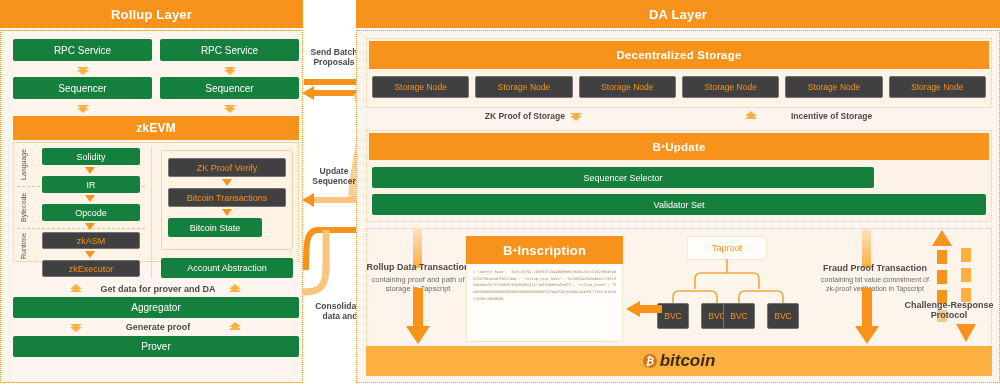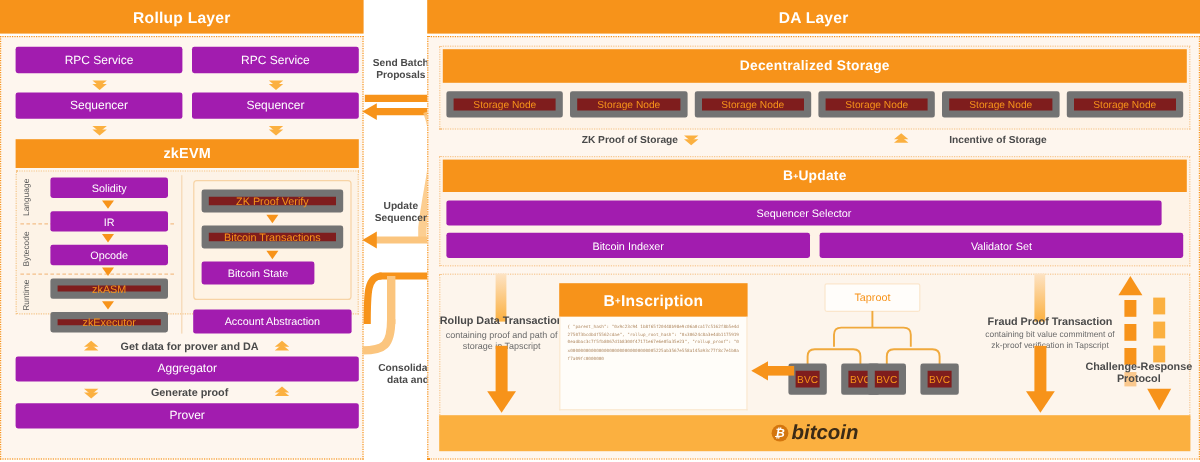--- a/index.html
+++ b/index.html
@@ -4,24 +4,24 @@
 <style>
   html,body{margin:0;padding:0;background:#ffffff;}
   body{width:1000px;height:385px;position:relative;overflow:hidden;
        font-family:"Liberation Sans","DejaVu Sans",sans-serif;}
   .abs{position:absolute;box-sizing:border-box;}
   
   .hdr{background:#F7931A;color:#fff;font-weight:bold;display:flex;
        align-items:center;justify-content:center;letter-spacing:.2px;}
   .panel{background:#FEF6EE;border:1px dotted #F7931A;}
   .panel2{background:#FDF0E2;border:1px dotted #F0A93C;}
-  .box-sol{background:#a21caf;color:#fff;display:flex;align-items:center;
+  .box-sol{background:#15803d;color:#fff;display:flex;align-items:center;
            justify-content:center;border-radius:2px;}
-  .box-wht{background:#7f1d1d;color:#F7931A;display:flex;align-items:center;
-           justify-content:center;border-radius:2px;border:6px solid #737373;}
+  .box-wht{background:#404040;color:#F7931A;display:flex;align-items:center;
+           justify-content:center;border-radius:2px;border:1px solid #737373;}
   .lbl{color:#4a4a4a;font-weight:bold;text-align:center;line-height:1.15;}
   .sub{color:#6b6b6b;text-align:center;line-height:1.25;}
   .vlabel{color:#5a5a5a;writing-mode:vertical-rl;transform:rotate(180deg);
           display:flex;align-items:center;justify-content:center;font-size:7px;}
   .dashrow{border-top:1px dashed #F3C08A;}
   
   .chev{display:flex;flex-direction:column;align-items:center;justify-content:center;}
   .chev i{display:block;width:0;height:0;border-left:6px solid transparent;
           border-right:6px solid transparent;}
   .chev.down i{border-top:5px solid #FBB040;margin-bottom:-2px;}
@@ -248,29 +248,26 @@
   <span>Incentive of Storage</span>
 </div>
 
 <div class="abs panel2" style="left:366px;top:130px;width:626px;height:92px;background:#FEF3E7;border:1px dotted #F7C892;"></div>
 <div class="abs hdr" style="left:369px;top:133px;width:620px;height:27px;font-size:11.5px;">
   <span>B</span>
     <sup>+</sup>
     <span> Update</span>
 </div>
 
-<div class="abs" style="left:372px;top:167px;width:596px;height:21px;display:flex;gap:8px;">
+<div class="abs" style="left:372px;top:167px;width:502px;height:21px;display:flex;gap:8px;">
   <div class="box-sol" style="flex:1;font-size:9px;">
     <span>Sequencer Selector</span>
     </div>
 </div>
 <div class="abs" style="left:372px;top:194px;width:614px;height:21px;display:flex;gap:8px;">
-  <div class="box-sol" style="flex:1;font-size:9px;">
-    <span>Bitcoin Indexer</span>
-    </div>
   <div class="box-sol" style="flex:1;font-size:9px;">
     <span>Validator Set</span>
     </div>
 </div>
 
 <div class="abs" style="left:366px;top:228px;width:626px;height:122px;background:#FDF5EC;border:1px dotted #F7C892;"></div>
 
 <div class="abs" style="left:413px;top:228px;width:9px;height:40px;background:linear-gradient(#FDE3C4,#FBB040);"></div>
 <div class="abs" style="left:862px;top:228px;width:9px;height:40px;background:linear-gradient(#FDE3C4,#FBB040);"></div>
 

